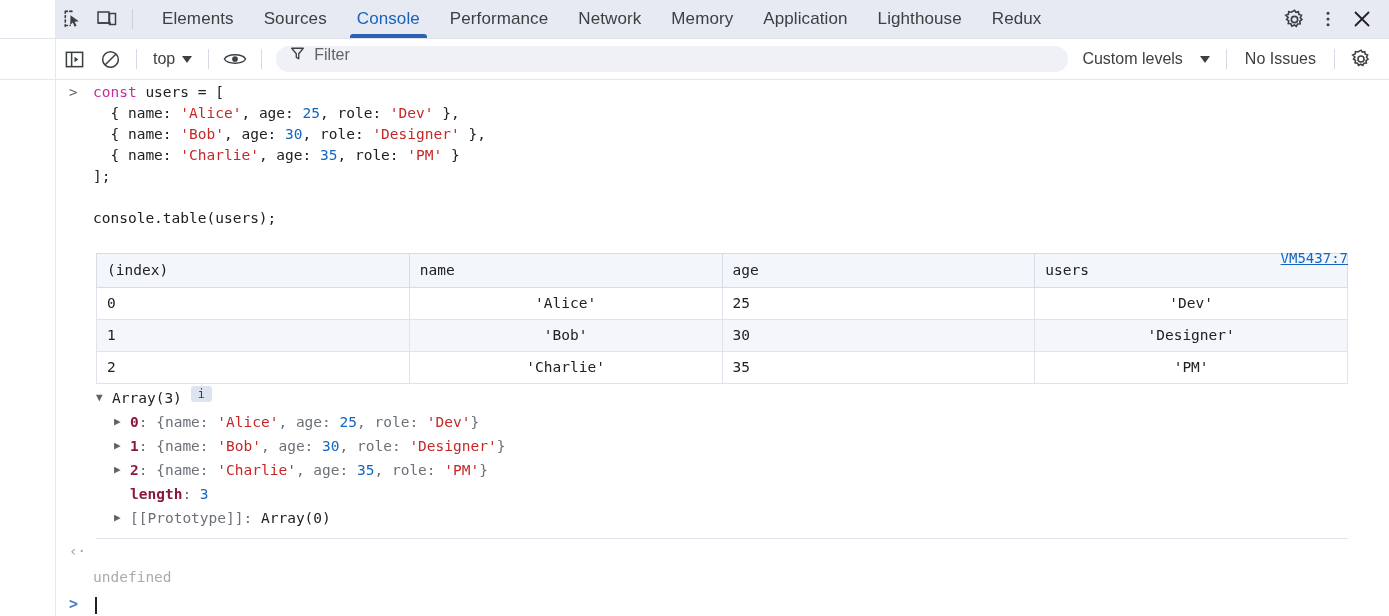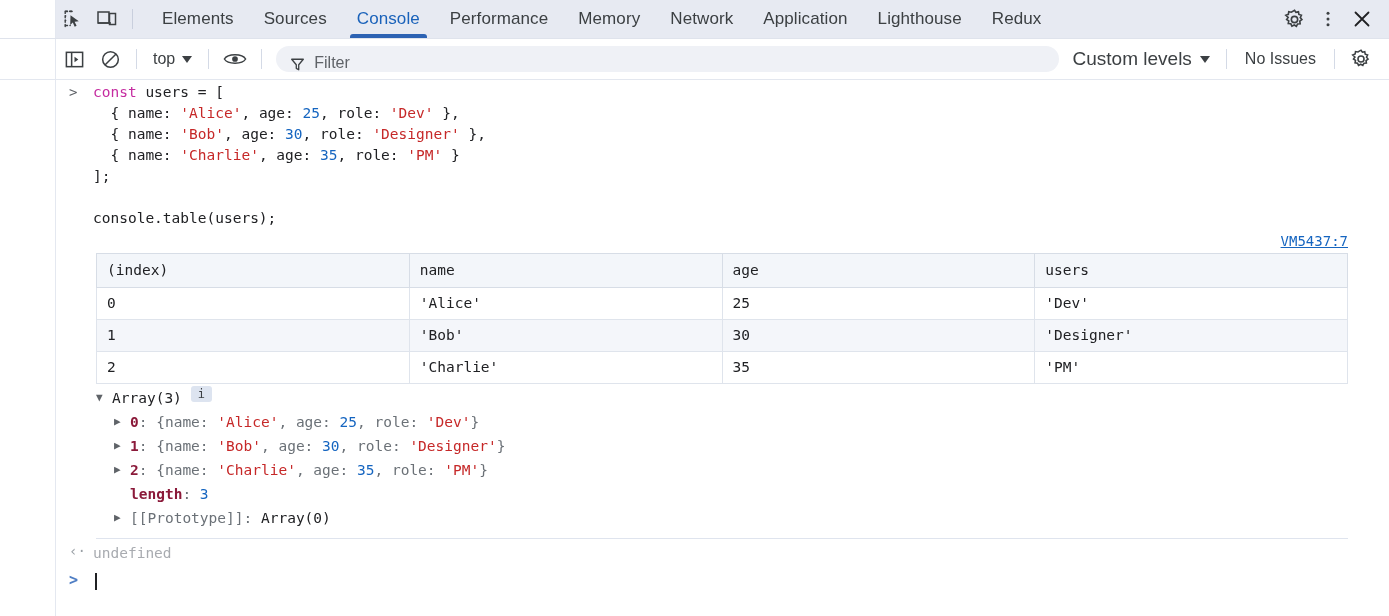--- a/index.html
+++ b/index.html
@@ -131,40 +131,40 @@
     border-left: 5.5px solid transparent;
     border-right: 5.5px solid transparent;
     border-top: 7px solid #3c4043;
   }
   .filter-pill {
     flex: 1;
     height: 26px;
     background: #eff1f6;
     border-radius: 13px;
     display: flex;
-    align-items: flex-end;
+    align-items: flex-start;
     gap: 9px;
     padding: 0 14px;
     margin: 0 6px 0 6px;
     cursor: text;
   }
   .filter-placeholder {
     font-size: 16px;
     color: #5f6368;
   }
   .conbar-right {
     display: flex;
     align-items: center;
     padding-right: 10px;
   }
   .levels-select {
     display: flex;
     align-items: center;
-    gap: 8px;
-    font-size: 19px;
+    gap: 17px;
+    font-size: 16px;
     color: #3c4043;
     padding: 3px 8px;
     cursor: pointer;
   }
   .issues-btn {
     font-size: 16px;
     color: #3c4043;
     padding: 3px 10px;
     cursor: pointer;
   }
@@ -207,36 +207,36 @@
     line-height: 21px;
   }
   .msg-arrow.ret { color: #9aa0a6; }
   .msg-content {
     padding-left: 37px;
     white-space: pre;
   }
 
   
   .tok-kw     { color: #c52ca0; }
-  .tok-str    { color: #c62828; }
+  .tok-str    { color: #c62828; text-align: center; }
   .tok-num    { color: #1565c0; }
   .tok-plain  { color: #202124; }
-  .tok-undef  { color: #a8abb0; }
+  .tok-undef  { color: #a8abb0; margin-top: 24px; }
   .tok-key    { color: #8b1a3a; font-weight: bold; }
   .tok-gray   { color: #6b7177; }
 
   
   .src-row {
     position: relative;
     height: 22px;
   }
   .src-link {
     position: absolute;
     right: 41px;
-    top: 0;
+    top: 17px;
     font-family: "DejaVu Sans Mono", monospace;
     font-size: 14px;
     color: #1565c0;
     text-decoration: underline;
     cursor: pointer;
   }
 
   
   .ctable-wrap {
     margin: 0 41px 0 40px;
@@ -382,24 +382,24 @@
       <div class="tab">
           <span>Sources</span>
         </div>
       <div class="tab active">
           <span>Console</span>
         </div>
       <div class="tab">
           <span>Performance</span>
         </div>
       <div class="tab">
+          <span>Network</span>
+        </div>
+      <div class="tab">
           <span>Memory</span>
-        </div>
-      <div class="tab">
-          <span>Network</span>
         </div>
       <div class="tab">
           <span>Application</span>
         </div>
       <div class="tab">
           <span>Lighthouse</span>
         </div>
       <div class="tab">
           <span>Redux</span>
         </div>

